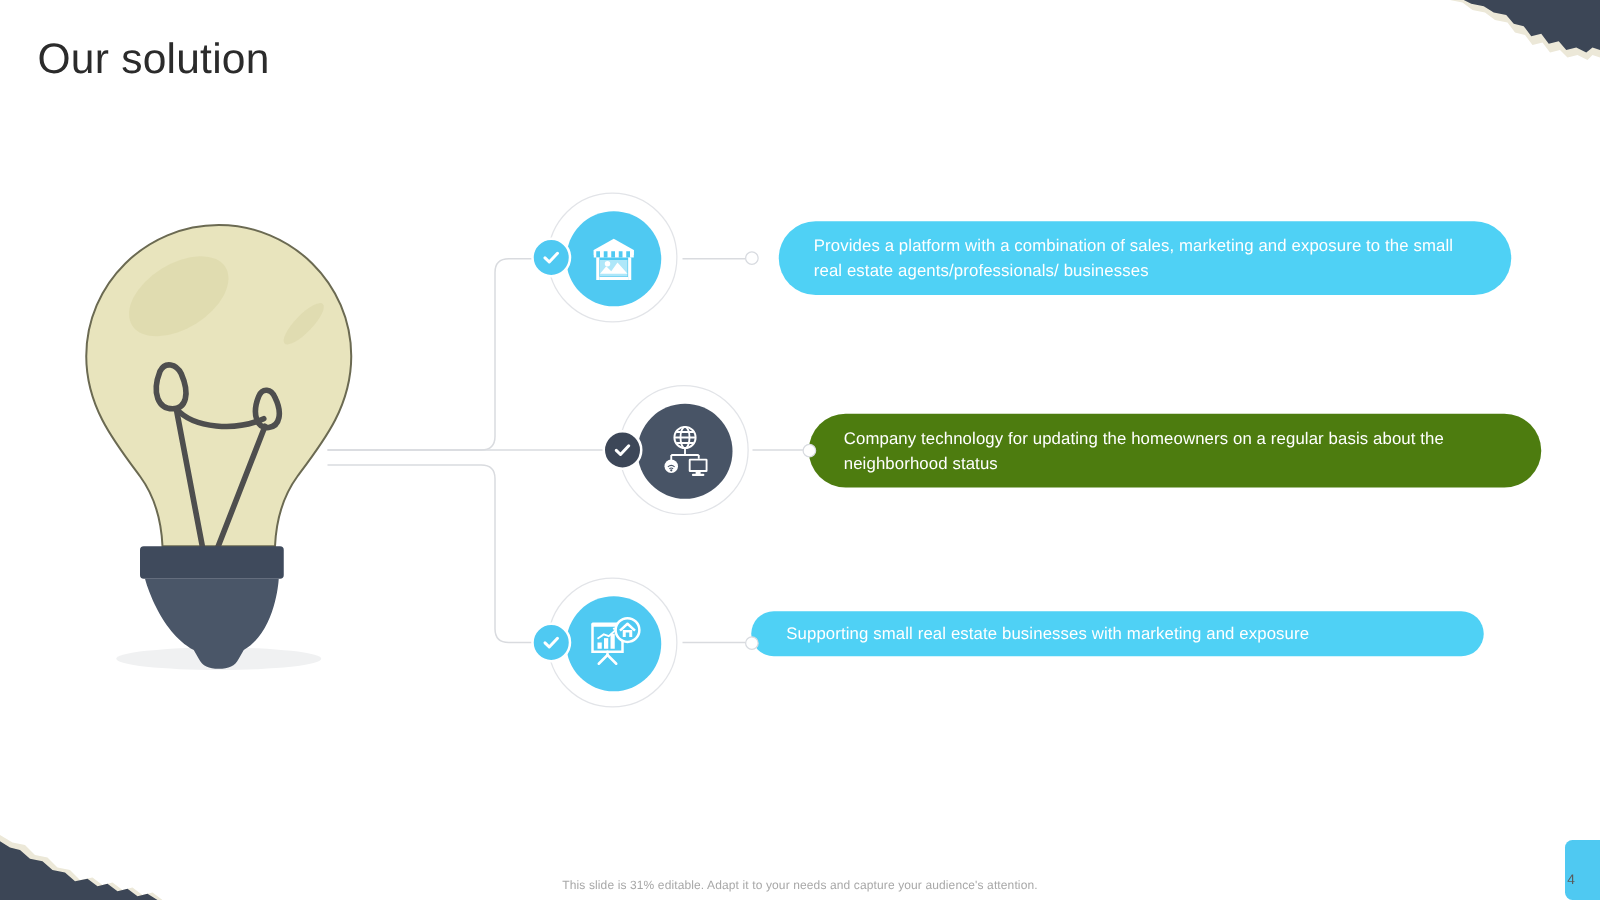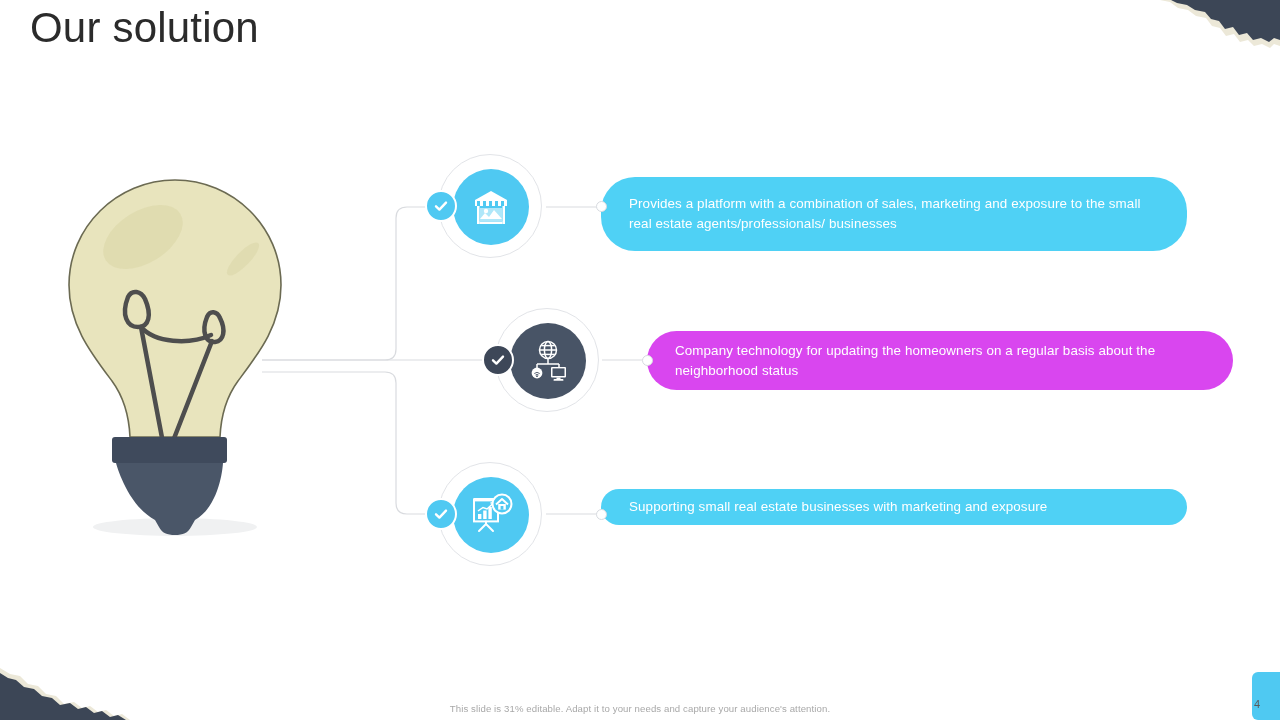--- a/index.html
+++ b/index.html
@@ -24,22 +24,22 @@
     position: absolute;
     pointer-events: none;
   }
   #corner-tr { top: 0; right: 0; width: 150px; height: 60px; }
   #corner-bl { bottom: 0; left: 0; width: 130px; height: 58px; }
 
   
   #page-title {
     position: absolute;
     left: 30px;
-    top: 4px;
-    font-size: 42px;
+    top: 28px;
+    font-size: 34px;
     font-weight: 400;
     color: #2b2b2b;
     letter-spacing: 0.2px;
     font-family: "Liberation Sans", sans-serif;
   }
   #page-subtitle {
     position: absolute;
     left: 31px;
     top: 72px;
     width: 1100px;
@@ -110,21 +110,21 @@
 
   .callout {
     position: absolute;
     border-radius: 34px;
     display: flex;
     align-items: center;
     box-sizing: border-box;
     padding: 0 34px 0 28px;
   }
   .callout.cyan { background: #4fd1f5; }
-  .callout.dark { background: #d946ef; }
+  .callout.dark { background: #4d7c0f; }
   .callout-text {
     color: #ffffff;
     font-size: 13.4px;
     line-height: 20px;
     letter-spacing: 0.1px;
   }
   .callout-dot {
     position: absolute;
     width: 11px;
     height: 11px;
@@ -230,21 +230,21 @@
           <path d="M11,34 L16,28 L20,32 L25,25 L33,34 Z" fill="#ffffff"></path>
           <circle cx="17" cy="26" r="2.2" fill="#ffffff"></circle>
         </svg>
       </div>
     </div>
     <div class="check-badge cyan" style="left:425px; top:190px;">
       <svg width="18" height="18" viewBox="0 0 18 18">
         <path d="M4,9.3 L7.4,12.6 L14,5.6" fill="none" stroke="#ffffff" stroke-width="2.4" stroke-linecap="round" stroke-linejoin="round"></path>
       </svg>
     </div>
-    <div class="callout cyan" style="left:601px; top:177px; width:586px; height:74px;">
+    <div class="callout cyan" style="left:623px; top:177px; width:586px; height:59px;">
       <span class="callout-text">Provides a platform with a combination of sales, marketing and exposure to the small real estate agents/professionals/  businesses</span>
     </div>
     <div class="callout-dot" style="left:596px; top:201px;"></div>
   </div>
 
   <div class="row">
     <div class="icon-ring" style="left:495px; top:308px;">
       <div class="icon-disc dark">
         <svg width="44" height="44" viewBox="0 0 44 44">
           <g stroke="#ffffff" stroke-width="1.5" fill="none">

